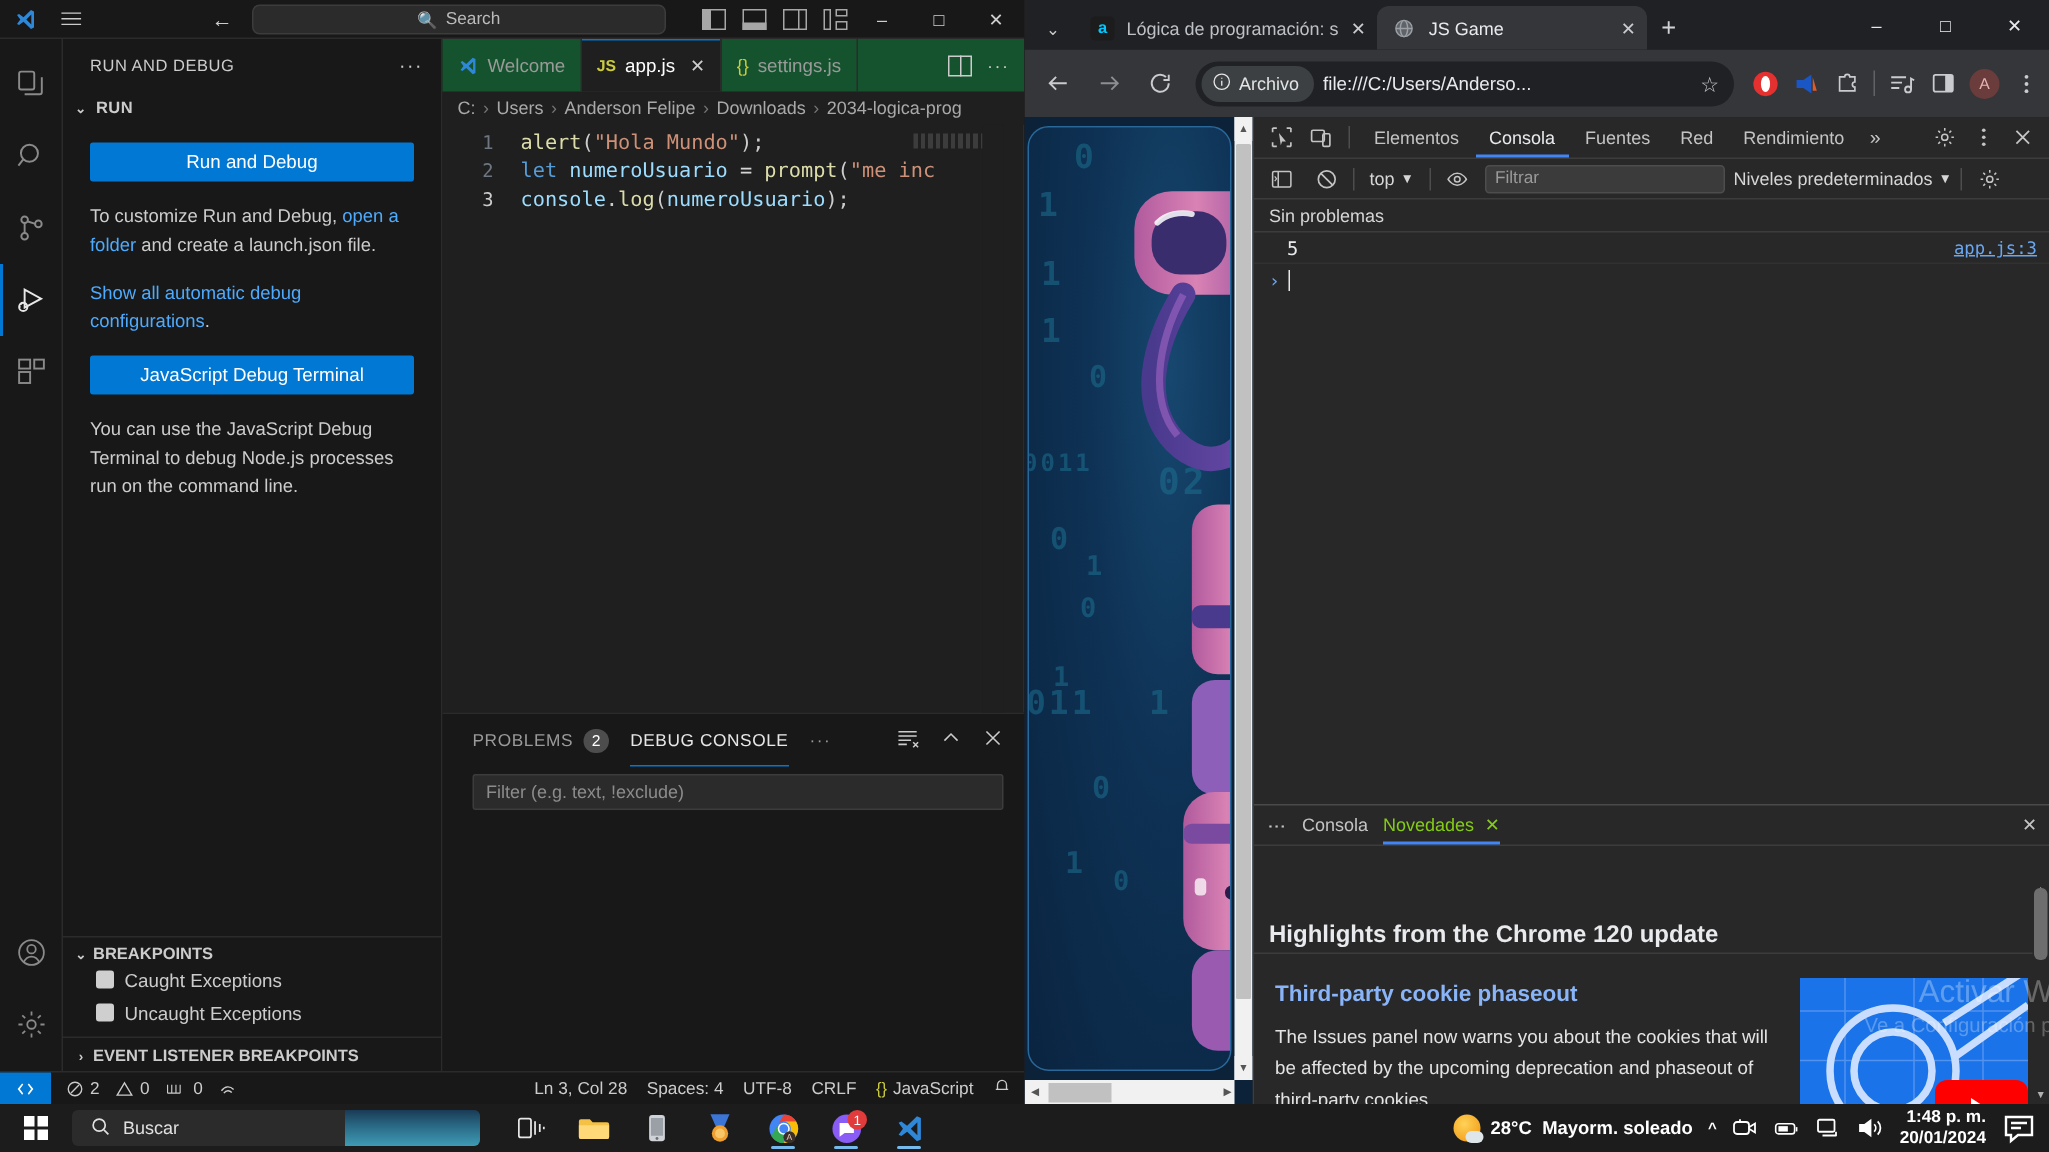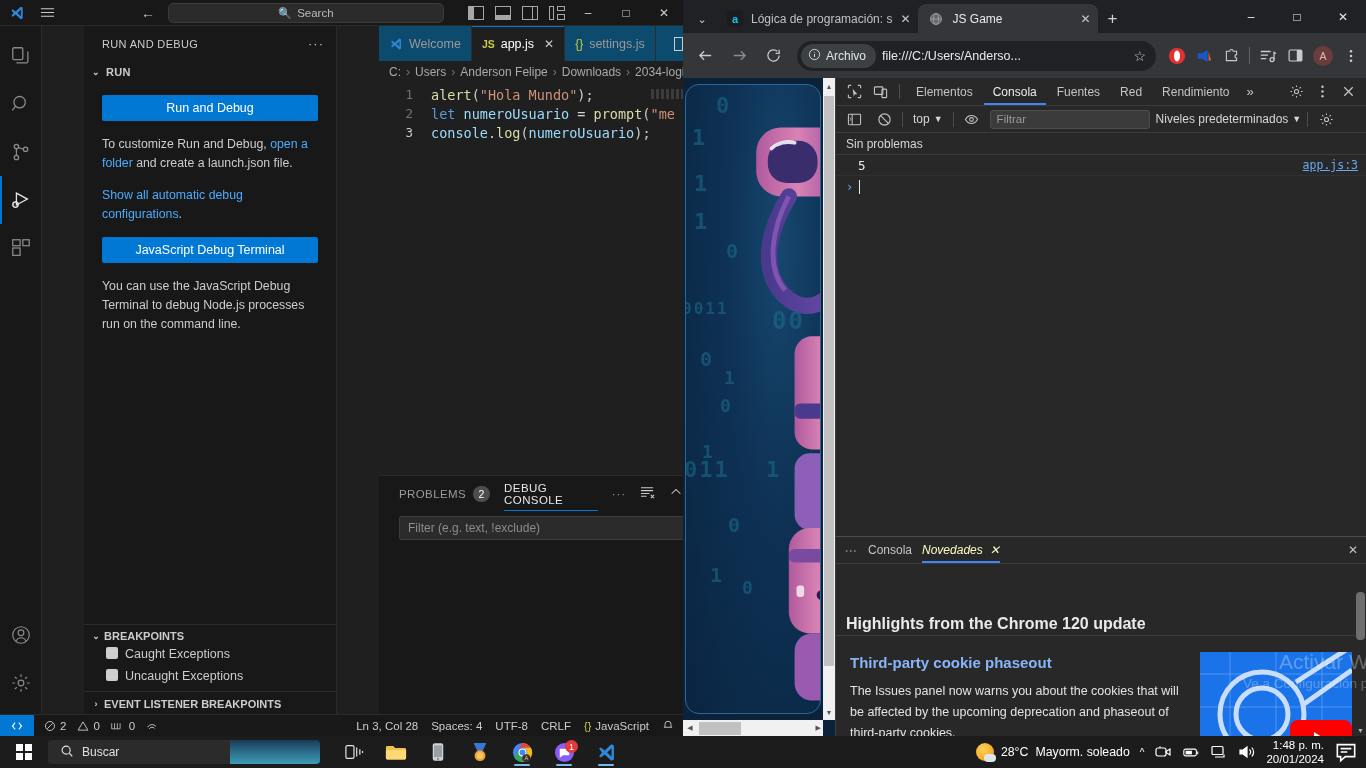--- a/index.html
+++ b/index.html
@@ -35,21 +35,21 @@
     display:flex; align-items:center; justify-content:center; gap:5px;
     color:#bbbbbb; font-size: 11.5px;
   }
   .vs-search .mag { font-size: 11px; }
   .vs-layouticons { position:absolute; right: 118px; top:0; height:26px; display:flex; align-items:center; gap:11px; }
   .lay { width: 16px; height: 14px; position: relative; }
   .lay i { position:absolute; border:1.2px solid #a7a7a7; box-sizing:border-box; }
   .vs-winctrl { position:absolute; right: 0; top:0; height:26px; display:flex; }
   .vs-winctrl div { width:38px; display:flex; align-items:center; justify-content:center; color:#cfcfcf; font-size:12px; }
 
-  .vs-body { display:flex; height: 689px; gap: 42px; }
+  .vs-body { display:flex; height: 689px; }
   .activitybar {
     width: 42px; background: #181818; display:flex; flex-direction:column;
     align-items:center; padding-top: 6px; border-right:1px solid #2b2b2b;
   }
   .act-icon { width: 42px; height: 48px; display:flex; align-items:center; justify-content:center; color:#8a8a8a; }
   .act-icon svg { width: 22px; height: 22px; }
   .act-icon.active { color: #e7e7e7; box-shadow: inset 2px 0 0 #0078d4; }
   .act-spacer { flex: 1; }
 
   .sidebar { width: 253px; background: #181818; display:flex; flex-direction:column; border-right:1px solid #2b2b2b;}
@@ -70,21 +70,21 @@
     margin: 2px 0 14px 0; cursor:pointer;
   }
   .sb-text { font-size: 12.3px; line-height: 19px; color:#cccccc; margin-bottom: 13px; }
   .lnk { color:#4daafc; cursor:pointer; }
   .sb-bottom { border-top: 1px solid #2b2b2b; }
   .bp-title { height: 22px; display:flex; align-items:center; gap:2px; padding-left:6px; font-size:11px; font-weight:bold; color:#cccccc;}
   .bp-row { height: 22px; display:flex; padding-left: 22px; font-size:12.5px; color:#cccccc;}
   .bp-box { width:12px; height:12px; background:#cfcfcf; border-radius:2px; margin-right:7px; }
 
   .editorzone { flex: 1; display:flex; flex-direction:column; background:#1f1f1f; position:relative; }
-  .tabsrow { height: 35px; background:#0c4a6e; display:flex; align-items:stretch; position:relative; }
+  .tabsrow { height: 35px; background:#14532d; display:flex; align-items:stretch; position:relative; }
   .tab { display:flex; align-items:center; gap:6px; padding: 0 10px; font-size:12.5px; color:#9a9a9a;
          border-right:1px solid #2b2b2b; max-width: 150px; white-space:nowrap; overflow:hidden; }
   .tab.active { background:#1f1f1f; color:#ffffff; box-shadow: inset 0 1px 0 #0078d4; }
   .tab .tclose { color:#cccccc; font-size:12px; margin-left:4px; }
   .tab .vsico svg { width:14px; height:14px; display:block; }
   .js-badge { color:#cbcb41; font-weight:bold; font-size:10.5px; }
   .json-badge { color:#cbcb41; font-size:12px; }
   .tabs-actions { margin-left:auto; display:flex; align-items:center; gap:10px; padding-right:10px; color:#cccccc; }
   .breadcrumb { height: 22px; display:flex; align-items:center; padding-left: 10px; font-size:12px; color:#a9a9a9; gap:5px; white-space:nowrap; overflow:hidden;}
   .breadcrumb .sep { color:#767676; }
@@ -182,21 +182,21 @@
   .c-row { display:flex; align-items:center; height: 21px; padding: 0 8px 0 22px; font-size:12.5px; color:#e8eaed; border-bottom:1px solid #313131;}
   .c-src { margin-left:auto; color:#6aa7f0; text-decoration:underline; font-size:11.5px; }
   .c-prompt { display:flex; align-items:center; height: 22px; padding-left: 10px; gap:6px; }
   .c-prompt .carr { color:#6aa7f0; font-size:12px; }
   .caret { width:1px; height:14px; background:#e8eaed; }
 
   .whatsnew { height: 200px; background:#282828; border-top:1px solid #4a4a4a; display:flex; flex-direction:column; position:relative;}
   .wn-tabs { height: 27px; display:flex; align-items:center; gap: 10px; padding-left: 8px; border-bottom:1px solid #3c3c3c;}
   .wn-dots { color:#c4c4c4; font-size:12px; writing-mode:vertical-rl; letter-spacing:-1px; }
   .wn-tab { font-size:12px; color:#c4c4c4; height:26px; display:flex; align-items:center; gap:7px;}
-  .wn-tab.active { color:#fef9c3; box-shadow: inset 0 -2px 0 #4285f4; font-style: italic; }
+  .wn-tab.active { color:#84cc16; box-shadow: inset 0 -2px 0 #4285f4; }
   .wn-close-right { margin-left:auto; padding-right:8px; color:#c4c4c4; font-size:12px; }
   .wn-sub { height: 24px; display:flex; align-items:center; padding-left:10px; font-size:16px; color:#e8eaed; font-weight:bold; border-bottom:1px solid #3c3c3c;margin-top:48px;}
   .wn-body { flex:1; position:relative; padding: 18px 14px 0 14px; overflow:hidden;}
   .wn-title { font-size: 15px; font-weight:bold; color:#8ab4f8; margin-bottom: 10px; }
   .wn-text { font-size: 12.5px; color:#e3e3e3; line-height: 21px; max-width: 345px; }
   .wn-thumb { position:absolute; right: 14px; top: 16px; width: 152px; height: 110px; background:#1a73e8; overflow:hidden; }
   .wn-play { position:absolute; right: 0px; bottom: 0px; width: 62px; height: 42px; background:#f00; border-radius:8px;
              display:flex; align-items:center; justify-content:center; }
   .wn-play .ptri { width:0;height:0;border-left:14px solid #fff;border-top:9px solid transparent;border-bottom:9px solid transparent;}
   .wn-sbar { position:absolute; right:0; top: 51px; bottom: 0; width: 11px; background:#282828;}
@@ -211,21 +211,21 @@
   .start { width: 48px; height:32px; display:flex; align-items:center; justify-content:center; }
   .win-logo { width:16px; height:16px; display:grid; grid-template-columns:1fr 1fr; grid-template-rows:1fr 1fr; gap:2px;}
   .win-logo i { background:#ffffff; display:block; }
   .tb-search { width: 272px; height: 24px; background:#2b2b2b; border-radius: 4px; display:flex; align-items:center; gap:8px; padding-left:12px;
                font-size:12px; color:#e0e0e0; position:relative; overflow:hidden;}
   .tb-search .bridge { position:absolute; right:0; top:0; width: 90px; height: 24px;
         background: linear-gradient(180deg,#1a3a55 0%, #2a6a86 45%, #3e9bb5 100%); }
   .tb-icons { display:flex; align-items:center; gap: 2px; margin-left: 14px; }
   .tbi { width: 40px; height: 32px; display:flex; align-items:center; justify-content:center; position:relative;}
   .tbi.open::after { content:''; position:absolute; bottom:2px; left:50%; transform:translateX(-50%); width:16px; height:2px; background:#76b9ed; border-radius:1px;}
-  .tray { margin-left:auto; display:flex; align-items:center; gap: 10px; padding-right: 8px; font-size:12px; color:#ffffff;}
+  .tray { margin-left:auto; display:flex; align-items:center; gap: 10px; padding-right: 8px; font-size:12px; color:#ffffff;font-weight:bold;}
   .weather { display:flex; align-items:center; gap:7px; font-size:12.3px;}
   .sun { width:18px;height:18px;border-radius:50%;background:radial-gradient(circle at 40% 35%, #ffd257 0%, #f5a623 70%); position:relative;}
   .sun::after{content:'';position:absolute;right:-2px;bottom:-1px;width:12px;height:8px;background:#dfe6ea;border-radius:6px;}
   .trayico { width:18px; height:18px; display:flex; align-items:center; justify-content:center; color:#fff;}
   .clock { text-align:right; line-height:14px; font-size:11.5px; }
   .notif { width:24px; display:flex; align-items:center; justify-content:center; }
   .badge-red { position:absolute; top:4px; right:6px; width:13px; height:13px; border-radius:50%; background:#e23b3b; color:#fff;
                font-size:9px; display:flex; align-items:center; justify-content:center;}
 </style>
 </head>
@@ -625,21 +625,21 @@
 
       <div class="viewport">
         <div class="vp-inner">
           <div class="game-card">
             <span class="binary" style="left:30px;top:8px;font-size:22px;">0</span>
             <span class="binary" style="left:6px;top:40px;font-size:22px;">1</span>
             <span class="binary" style="left:8px;top:86px;font-size:22px;">1</span>
             <span class="binary" style="left:8px;top:124px;font-size:22px;">1</span>
             <span class="binary" style="left:40px;top:154px;font-size:20px;">0</span>
             <span class="binary" style="left:-4px;top:214px;font-size:16px;letter-spacing:2px;">0011</span>
-            <span class="binary" style="left:86px;top:222px;font-size:24px;letter-spacing:2px;">00</span>
+            <span class="binary" style="left:86px;top:222px;font-size:24px;letter-spacing:2px;">02</span>
             <span class="binary" style="left:14px;top:262px;font-size:20px;">0</span>
             <span class="binary" style="left:38px;top:282px;font-size:18px;">1</span>
             <span class="binary" style="left:34px;top:310px;font-size:18px;">0</span>
             <span class="binary" style="left:16px;top:356px;font-size:18px;">1</span>
             <span class="binary" style="left:-2px;top:372px;font-size:22px;letter-spacing:2px;">011</span>
             <span class="binary" style="left:80px;top:372px;font-size:22px;">1</span>
             <span class="binary" style="left:42px;top:428px;font-size:20px;">0</span>
             <span class="binary" style="left:24px;top:478px;font-size:20px;">1</span>
             <span class="binary" style="left:56px;top:492px;font-size:18px;">0</span>
 

